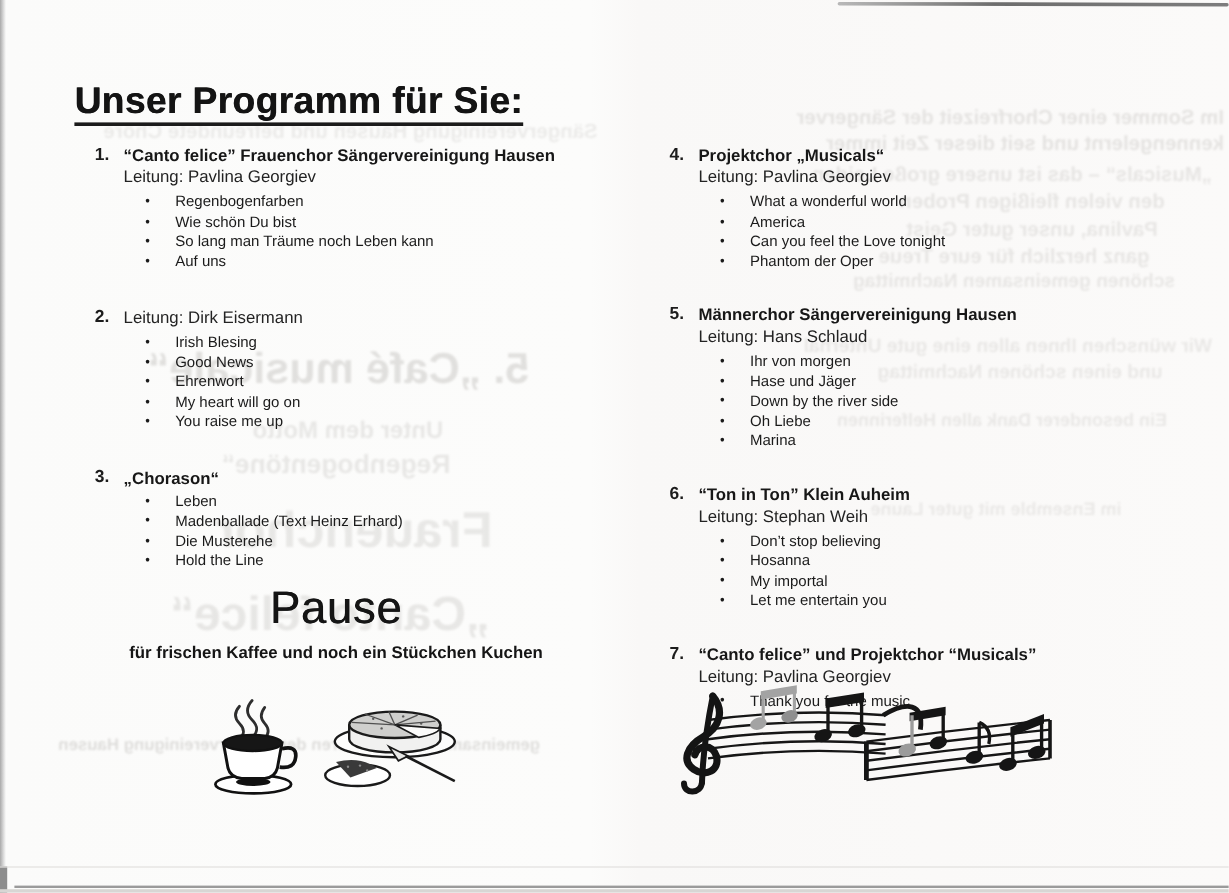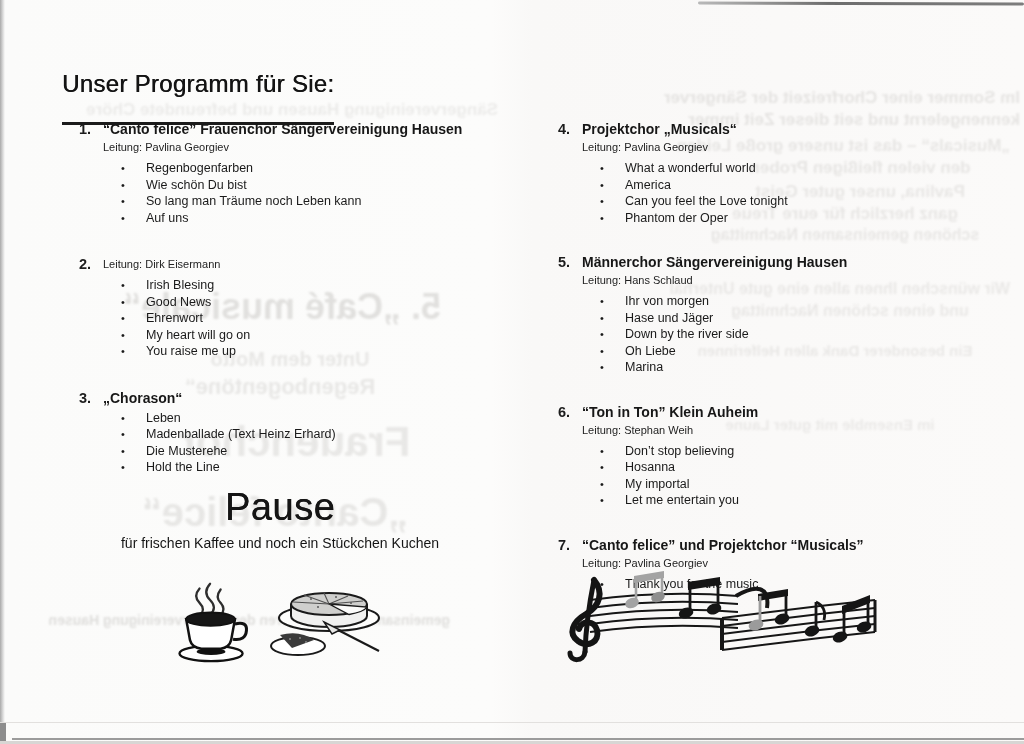--- a/index.html
+++ b/index.html
@@ -19,45 +19,45 @@
   .edge-left-bottom{position:absolute;left:0;top:722px;width:6px;height:22px;background:#8d8d8d;}
   .top-right-line{position:absolute;left:698px;top:2px;width:326px;height:3px;
     background:linear-gradient(to right,#b9b9b9,#6d6d6d 40%,#7d7d7d);transform:rotate(.15deg);border-radius:2px;}
   .bottom-line-faint{position:absolute;left:0;top:722px;width:1024px;height:1px;background:#e2e0de;}
   .bottom-line{position:absolute;left:12px;top:738px;width:1012px;height:2px;background:#9b9b9b;}
   .bottom-band{position:absolute;left:0;top:741px;width:1024px;height:3px;background:#d8d6d4;}
 
   
   .page-title{
     position:absolute;left:62px;top:66px;
-    font-size:24px;letter-spacing:.3px;color:#141414;font-weight:400;
+    font-size:31px;letter-spacing:.3px;color:#141414;font-weight:700;
     text-shadow:.4px 0 0 #141414;
-    border-bottom:3px solid #1b1b1b;padding-bottom:20px;line-height:36px;
+    border-bottom:3px solid #1b1b1b;padding-bottom:0;line-height:36px;
     white-space:nowrap;
   }
 
   
   .col{position:absolute;top:120px;}
   .col-left{left:60px;width:445px;}
   .col-right{left:545px;width:460px;}
   .prog-item{display:flex;margin-bottom:29px;color:#1c1c1c;}
   .col-right .prog-item{margin-bottom:27px;}
   .num{flex:none;width:24px;margin-left:19px;font-weight:700;font-size:14.5px;line-height:18px;}
   .col-right .num{margin-left:13px;}
   .ibody{flex:1;min-width:0;}
   .ititle{font-weight:700;font-size:14px;line-height:18px;white-space:nowrap;color:#171717;}
-  .ileader{font-size:11px;line-height:19px;color:#232323;}
+  .ileader{font-size:14px;line-height:19px;color:#232323;}
   .songs{margin:3px 0 0 0;padding:0;list-style:none;}
   .songs li{display:flex;font-size:12.5px;line-height:16.5px;color:#1a1a1a;white-space:nowrap;}
   .songs .dot{flex:none;margin-left:18px;width:25px;font-size:11px;line-height:16.5px;}
 
   
   .pause{position:absolute;left:60px;top:486px;width:440px;text-align:center;color:#151515;}
   .pause-title{font-size:38px;line-height:42px;font-weight:400;letter-spacing:.5px;text-shadow:.4px 0 0 #151515;}
-  .pause-sub{font-weight:400;font-size:14px;line-height:18px;white-space:nowrap;}
+  .pause-sub{font-weight:700;font-size:14px;line-height:18px;white-space:nowrap;}
   .pause-sub.first{margin-top:6px;}
 
   
   .clip{position:absolute;}
   #coffee{left:168px;top:580px;width:88px;height:84px;}
   #cake{left:266px;top:576px;width:120px;height:88px;}
   #music{left:560px;top:568px;width:330px;height:102px;}
 
   
   .bt{

